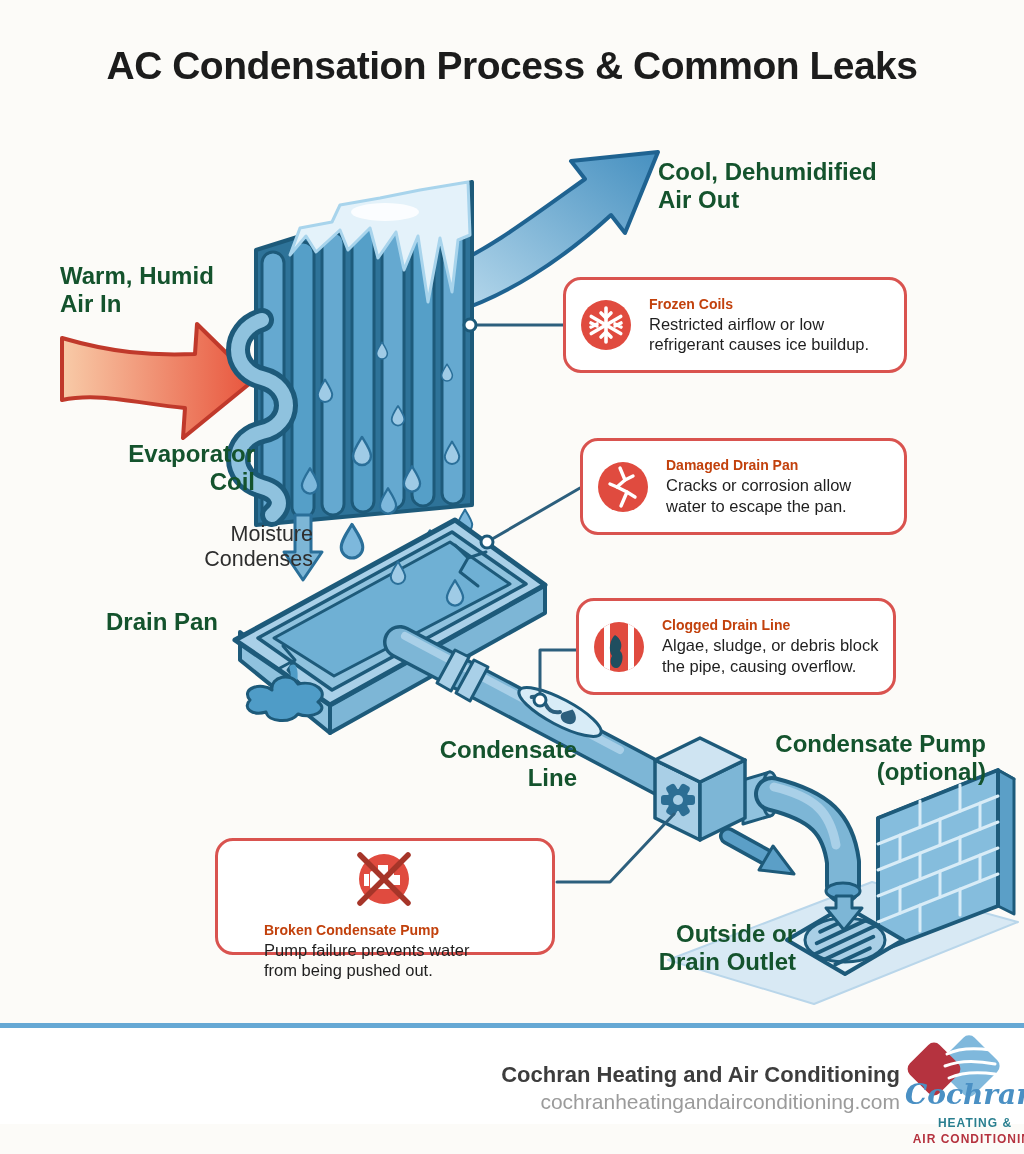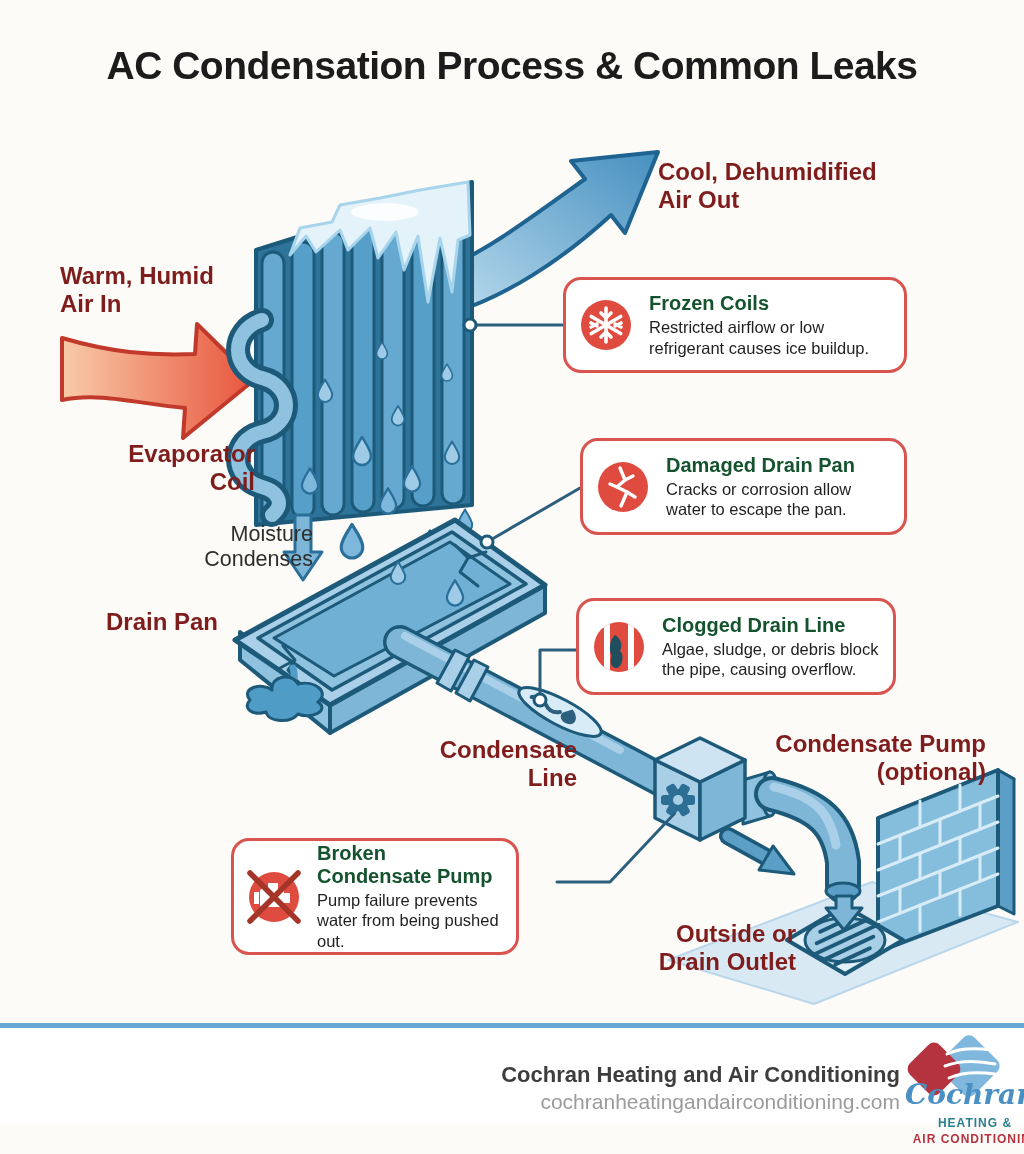--- a/index.html
+++ b/index.html
@@ -1,28 +1,28 @@
 <!DOCTYPE html>
 <html><head>
 <meta charset="utf-8">
 <style>
   html,body{margin:0;padding:0;background:#ffffff;}
   .canvas{position:relative;width:1024px;height:1154px;background:#fcfbf8;overflow:hidden;
           font-family:"Liberation Sans",sans-serif;color:#161616;}
   .page-title{position:absolute;top:44px;left:0;width:100%;text-align:center;
           font-size:39px;font-weight:700;letter-spacing:-0.5px;color:#1c1c1c;}
   .art{position:absolute;top:0;left:0;}
-  .lbl{position:absolute;white-space:pre-line;font-weight:700;font-size:24px;line-height:1.18;color:#7f1d1d;}
+  .lbl{position:absolute;white-space:pre-line;font-weight:700;font-size:24px;line-height:1.18;color:#14532d;}
   .lbl.center{text-align:right;}
   .lbl.light{font-weight:400;font-size:21.5px;color:#2e2e2e;}
   .callout{position:absolute;box-sizing:border-box;display:flex;align-items:center;gap:15px;
            background:#ffffff;border:3px solid #d9534f;border-radius:18px;padding:10px 14px 10px 12px;}
   .cicon{flex:0 0 auto;width:56px;height:56px;}
   .ctext{flex:1 1 auto;}
-  .ctitle{font-size:20px;font-weight:700;color:#14532d;line-height:1.15;}
+  .ctitle{font-size:14px;font-weight:700;color:#c2410c;line-height:1.15;}
   .cdesc{font-size:16.5px;color:#1f1f1f;line-height:1.22;margin-top:2px;}
   .divider{position:absolute;left:0;top:1023px;width:1024px;height:5px;background:#66a8d4;}
   .footer{position:absolute;left:0;top:1028px;width:1024px;height:96px;background:#ffffff;}
   .f-company{position:absolute;top:34px;right:124px;font-size:22px;font-weight:700;color:#3d3d3d;white-space:nowrap;}
   .f-site{position:absolute;top:62px;right:124px;font-size:21px;font-weight:400;color:#9b9b9b;white-space:nowrap;}
   .logo{position:absolute;left:905px;top:10px;width:140px;height:110px;}
   .logo .dmd{position:absolute;border-radius:8px;transform:rotate(45deg);}
   .dmd.blue{left:40px;top:4px;width:48px;height:48px;background:#7fb8dc;}
   .dmd.red{left:8px;top:10px;width:42px;height:42px;background:#b5333f;}
   .logo-script{position:absolute;left:0px;top:40px;width:140px;font-family:"DejaVu Serif",serif;
@@ -274,21 +274,21 @@
         <rect x="9" y="-26" width="6" height="52" fill="#ffffff"></rect>
         <path d="M-4,-12 C2,-8 4,-2 1,4 C6,8 3,20 -2,21 C-8,22 -10,14 -7,9 C-11,3 -9,-8 -4,-12 Z" fill="#1f4e5f"></path>
       </g>
     </svg>
     <div class="ctext">
       <div class="ctitle">Clogged Drain Line</div>
       <div class="cdesc">Algae, sludge, or debris block the pipe, causing overflow.</div>
     </div>
   </div>
 
-  <div class="callout" style="left:231px;top:838px;width:288px;height:117px;">
+  <div class="callout" style="left:215px;top:838px;width:340px;height:117px;flex-direction:column;">
     <svg class="cicon" viewBox="-28 -28 56 56">
       <circle r="25" fill="#e04b3f"></circle>
       <g fill="#ffffff">
         <rect x="-14" y="-8" width="24" height="18" rx="2"></rect>
         <rect x="-6" y="-14" width="10" height="6"></rect>
         <rect x="10" y="-4" width="6" height="10"></rect>
         <rect x="-20" y="-5" width="5" height="12"></rect>
       </g>
       <g stroke="#a63529" stroke-width="5.5" fill="none">
         <line x1="-24" y1="-24" x2="24" y2="24"></line>

